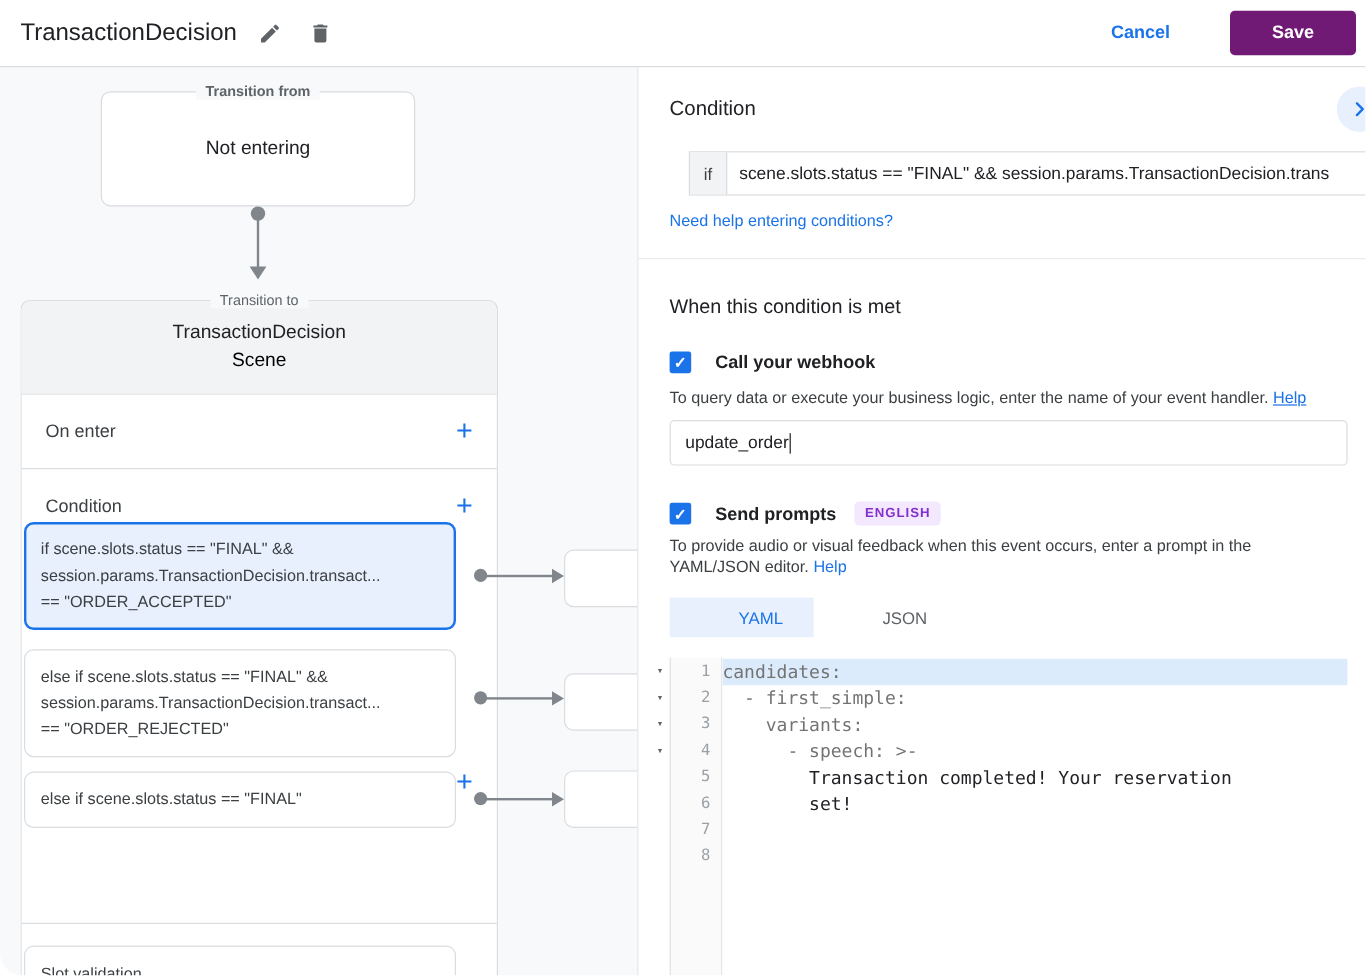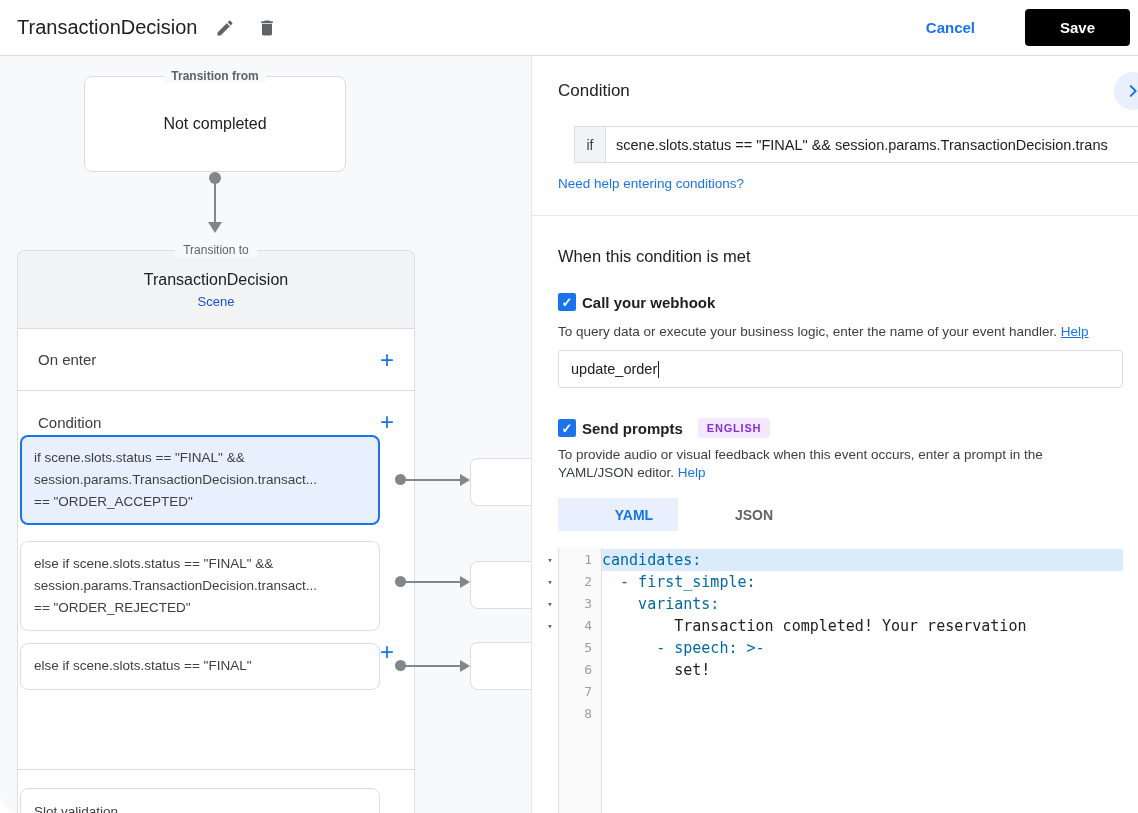--- a/index.html
+++ b/index.html
@@ -13,21 +13,21 @@
     position:absolute; left:0; top:0; width:1138px; height:56px;
     background:#fff; border-bottom:1px solid #dadce0; z-index:5;
     display:flex; align-items:center;
   }
   .topbar .title { font-size:20px; color:#202124; margin-left:17px; }
   .icon-btn { border:none; background:transparent; cursor:pointer; padding:4px; margin-left:14px; display:flex; align-items:center; }
   .icon-btn svg { fill:#5f6368; }
   .topbar .spacer { flex:1; }
   .cancel-link { border:none; background:transparent; color:#1a73e8; font-size:15px; font-weight:bold; cursor:pointer; margin-right:50px; font-family:inherit; }
   .save-btn {
-    border:none; background:#000000; color:#fff; font-size:15px; font-weight:bold;
+    border:none; background:#701a75; color:#fff; font-size:15px; font-weight:bold;
     border-radius:4px; width:105px; height:37px; margin-right:8px; cursor:pointer; font-family:inherit;
   }
   
   .canvas { position:absolute; left:0; top:56px; width:531px; height:757px; background:#f8f9fa; z-index:1; }
   .abs { position:absolute; }
   .fieldset-box { background:#fff; border:1px solid #dadce0; border-radius:8px; }
   .legend {
     position:absolute; transform:translateX(-50%);
     background:#f8f9fa; padding:0 8px; font-size:12px; color:#5f6368; white-space:nowrap; z-index:2;
   }
@@ -40,21 +40,21 @@
   .arrow-right { position:absolute; width:0; height:0; border-top:6px solid transparent; border-bottom:6px solid transparent; border-left:10px solid #80868b; }
   .tt-container {
     position:absolute; left:17px; top:194px; width:398px; height:564px;
     background:#fff; border:1px solid #dadce0; border-bottom:none; border-radius:8px 8px 0 0;
   }
   .tt-header {
     height:78px; background:#f1f3f4; border-bottom:1px solid #dadce0; border-radius:8px 8px 0 0;
     display:flex; flex-direction:column; align-items:center; justify-content:center; gap:5px;
   }
   .tt-title { font-size:16px; color:#202124; }
-  .tt-sub { font-size:13px; color:#1d4ed8; }
+  .tt-sub { font-size:16px; color:#000000; }
   .section-row { display:flex; align-items:center; justify-content:space-between; padding:0 20px; }
   .section-label { font-size:15px; color:#3c4043; }
   .plus-btn { border:none; background:transparent; color:#1a73e8; font-size:24px; font-weight:400; cursor:pointer; line-height:1; font-family:inherit; }
   .sec-divider { border-bottom:1px solid #dadce0; }
   .cond-card {
     position:absolute; left:20px; width:360px; background:#fff; border:1px solid #dadce0; border-radius:8px;
     padding:11px 13px; font-size:13.5px; line-height:22px; color:#3c4043; cursor:pointer;
   }
   .cond-card.selected { background:#e8f0fe; border:2px solid #1a73e8; padding:10px 12px; }
   .slot-card {
@@ -73,42 +73,42 @@
   .if-prefix { width:31px; background:#f1f3f4; border-right:1px solid #dadce0; display:flex; align-items:center; justify-content:center; font-size:14px; color:#3c4043; }
   .if-value { flex:1; display:flex; align-items:center; padding:0 10px; font-size:14.5px; color:#202124; white-space:nowrap; overflow:hidden; }
   .link { color:#1a73e8; font-size:13.5px; text-decoration:none; cursor:pointer; }
   .link.underline { text-decoration:underline; }
   .p-divider { position:absolute; left:0; top:159px; width:607px; height:1px; background:#e8eaed; }
   .check-row { position:absolute; left:26px; display:flex; align-items:center; }
   .checkbox {
     width:18px; height:18px; background:#1a73e8; border-radius:2px; cursor:pointer;
     display:flex; align-items:center; justify-content:center; color:#fff; font-size:13px; font-weight:bold;
   }
-  .check-label { margin-left:6px; font-size:15px; font-weight:bold; color:#202124; }
+  .check-label { margin-left:20px; font-size:15px; font-weight:bold; color:#202124; }
   .badge {
     margin-left:15px; background:#f3e8fd; color:#8430ce; font-size:11px; font-weight:bold;
     letter-spacing:0.8px; padding:4px 9px; border-radius:4px;
   }
   .helper { position:absolute; left:26px; font-size:13.5px; line-height:17.5px; color:#3c4043; }
   .text-input {
     position:absolute; left:26px; width:565px; height:38px; border:1px solid #dadce0; border-radius:4px;
     display:flex; align-items:center; padding:0 12px; font-size:14.5px; color:#202124; cursor:text;
   }
   .caret { display:inline-block; width:1px; height:17px; background:#202124; margin-left:1px; }
   .tabs { position:absolute; left:26px; top:442px; display:flex; }
-  .tab { width:120px; height:33px; display:flex; align-items:center; justify-content:center; font-size:14px; font-weight:bold; color:#5f6368; cursor:pointer;padding-left:32px; }
+  .tab { width:120px; height:33px; display:flex; align-items:center; justify-content:center; font-size:14px; font-weight:normal; color:#5f6368; cursor:pointer;padding-left:32px; }
   .tab.active { background:#e8f0fe; color:#1a73e8; }
   
   .editor { position:absolute; left:26px; top:492px; width:565px; height:265px; display:flex; font-family:"DejaVu Sans Mono", monospace; }
   .gutter { width:44px; background:#fafafa; border-left:1px solid #e0e0e0; border-right:1px solid #e0e0e0; padding-top:1px; }
   .gutter-row { position:relative; height:22px; font-size:13px; color:#9aa0a6; text-align:right; padding-right:9px; line-height:22px; }
   .fold { position:absolute; left:-16px; top:0; width:14px; font-size:9px; color:#5f6368; text-align:center; cursor:pointer; line-height:22px; }
   .code { flex:1; background:#fff; overflow:hidden; padding-top:1px; cursor:text; }
   .code-row { height:22px; line-height:22px; font-size:15px; white-space:pre; color:#202124; }
-  .code-row.key { color:#0369a1; }
+  .code-row.key { color:#737373; }
   .code-row.active { background:#dcebfb; }
 </style>
 </head>
 <body>
 
 <div class="app">
 
   <div class="topbar">
     <span class="title">TransactionDecision</span>
     <button class="icon-btn">
@@ -126,21 +126,21 @@
       </span>
     </button>
     <span class="spacer"></span>
     <button class="cancel-link">Cancel</button>
     <button class="save-btn">Save</button>
   </div>
 
   <div class="canvas">
 
     <div class="abs fieldset-box tf-box">
-      <span class="tf-content">Not completed</span>
+      <span class="tf-content">Not entering</span>
     </div>
     <span class="legend" style="left:215px; top:13px;font-weight:bold;">Transition from</span>
 
     <span class="conn-dot" style="left:209px; top:116px;"></span>
     <span class="vline" style="left:214px; top:127px; height:40px;"></span>
     <span class="arrow-down" style="left:208px; top:166px;"></span>
 
     <div class="tt-container">
       <div class="tt-header">
         <span class="tt-title">TransactionDecision</span>
@@ -258,20 +258,20 @@
         <div class="gutter-row"><span class="fold">▾</span><span>4</span></div>
         <div class="gutter-row"><span>5</span></div>
         <div class="gutter-row"><span>6</span></div>
         <div class="gutter-row"><span>7</span></div>
         <div class="gutter-row"><span>8</span></div>
       </div>
       <div class="code">
         <div class="code-row key active">candidates:</div>
         <div class="code-row key">  - first_simple:</div>
         <div class="code-row key">    variants:</div>
+        <div class="code-row key">      - speech: &gt;-</div>
         <div class="code-row">        Transaction completed! Your reservation</div>
-        <div class="code-row key">      - speech: &gt;-</div>
         <div class="code-row">        set!</div>
         <div class="code-row"></div>
       </div>
     </div>
   </div>
 </div>
 
 </body></html>

